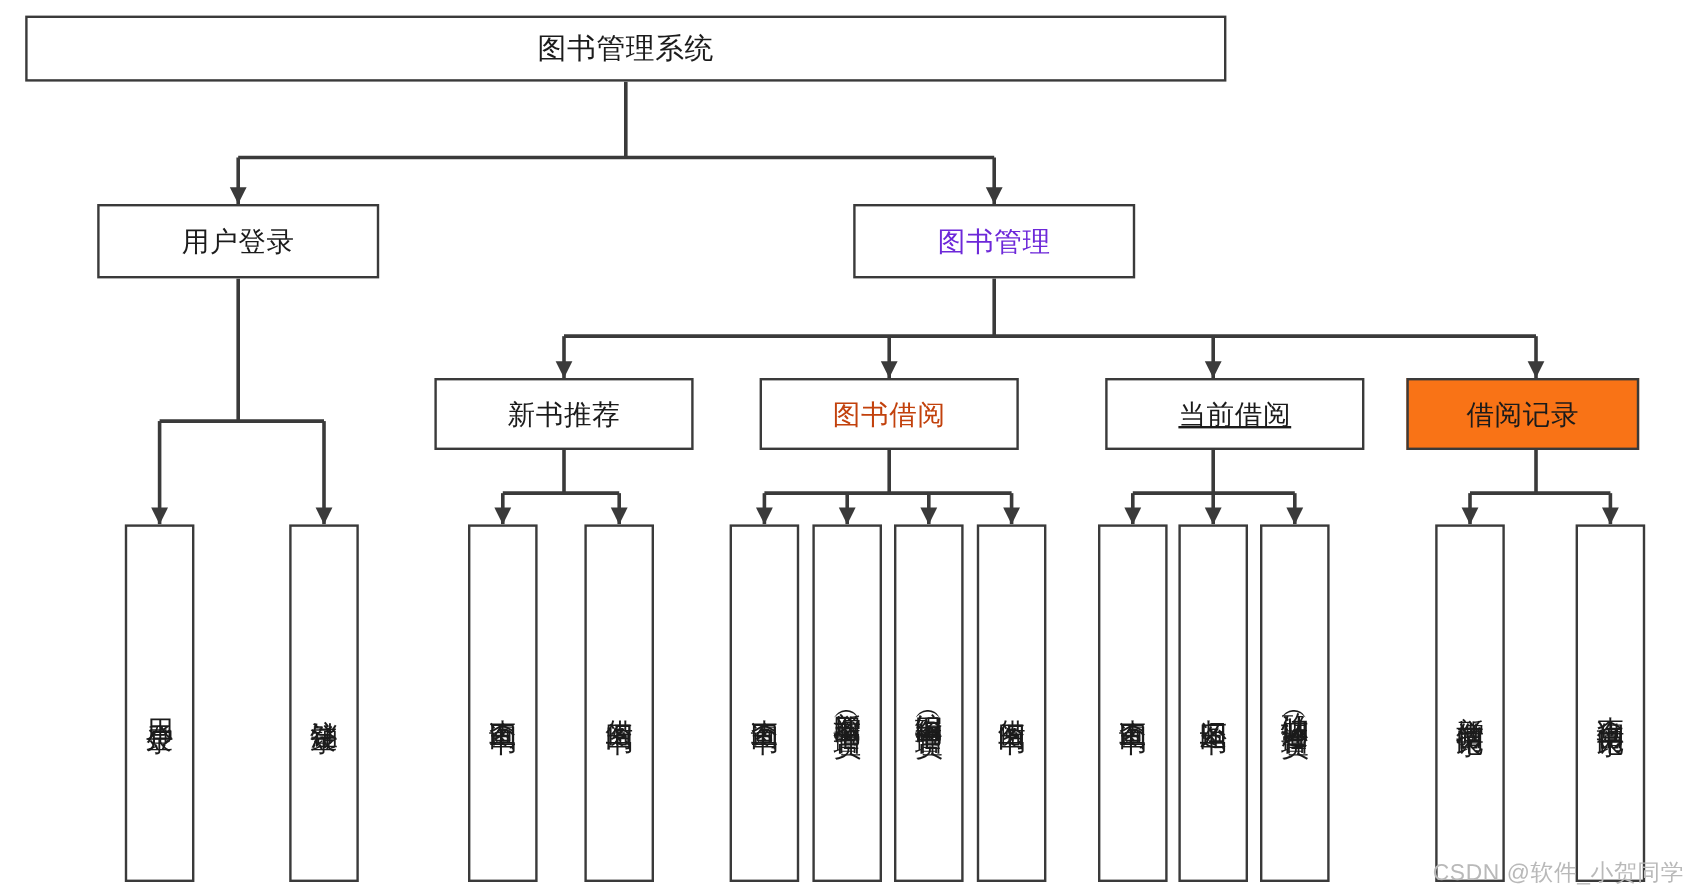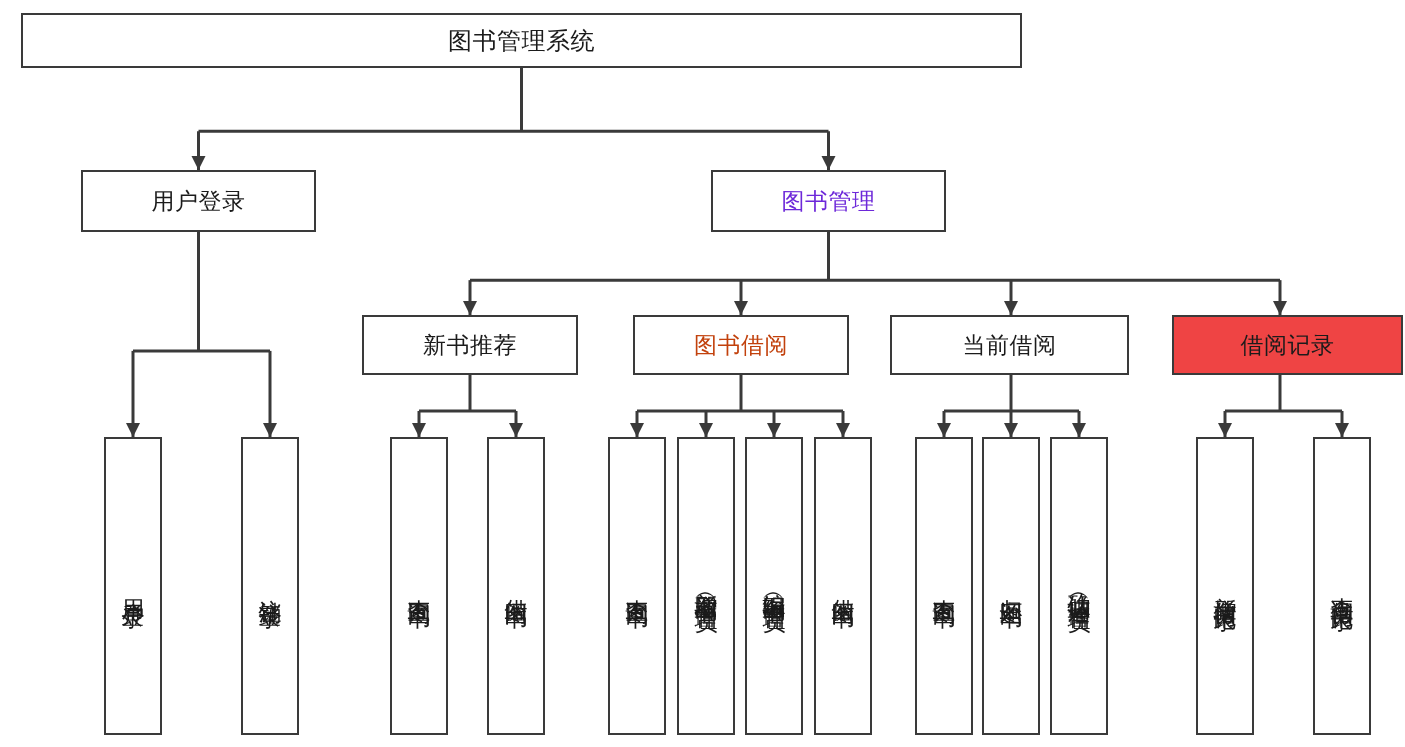--- a/index.html
+++ b/index.html
@@ -134,24 +134,24 @@
       </div>
       <div class="node horizontal" style="left: 711px; top: 170px; width: 235px; height: 62px; border-color: rgb(58, 58, 58); background: rgb(255, 255, 255); color: #6d28d9;">
         <span class="node-label">图书管理</span>
       </div>
       <div class="node horizontal" style="left: 362px; top: 315px; width: 216px; height: 60px; border-color: rgb(58, 58, 58); background: rgb(255, 255, 255); color: rgb(27, 27, 27);">
         <span class="node-label">新书推荐</span>
       </div>
       <div class="node horizontal" style="left: 633px; top: 315px; width: 216px; height: 60px; border-color: rgb(58, 58, 58); background: rgb(255, 255, 255); color: #c2410c;">
         <span class="node-label">图书借阅</span>
       </div>
-      <div class="node horizontal" style="left: 890px; top: 315px; width: 239px; height: 60px; border-color: rgb(58, 58, 58); background: rgb(255, 255, 255); color: rgb(27, 27, 27);">
+      <div class="node horizontal" style="left: 921px; top: 315px; width: 216px; height: 60px; border-color: rgb(58, 58, 58); background: rgb(255, 255, 255); color: rgb(27, 27, 27); text-decoration: underline;">
         <span class="node-label">当前借阅</span>
       </div>
-      <div class="node horizontal" style="left: 1172px; top: 315px; width: 231px; height: 60px; border-color: rgb(58, 58, 58); background: #ef4444; color: rgb(27, 27, 27);">
+      <div class="node horizontal" style="left: 1172px; top: 315px; width: 194px; height: 60px; border-color: rgb(58, 58, 58); background: #f97316; color: rgb(27, 27, 27);">
         <span class="node-label">借阅记录</span>
       </div>
       <div class="node vertical" style="left: 104px; top: 437px; width: 58px; height: 298px; border-color: rgb(58, 58, 58); background: rgb(255, 255, 255); color: rgb(27, 27, 27);">
         <span class="node-label">用户登录</span>
       </div>
       <div class="node vertical" style="left: 241px; top: 437px; width: 58px; height: 298px; border-color: rgb(58, 58, 58); background: rgb(255, 255, 255); color: rgb(27, 27, 27);">
         <span class="node-label">注销登录</span>
       </div>
       <div class="node vertical" style="left: 390px; top: 437px; width: 58px; height: 298px; border-color: rgb(58, 58, 58); background: rgb(255, 255, 255); color: rgb(27, 27, 27);">
         <span class="node-label">查询图书</span>
@@ -180,13 +180,14 @@
       <div class="node vertical" style="left: 1050px; top: 437px; width: 58px; height: 298px; border-color: rgb(58, 58, 58); background: rgb(255, 255, 255); color: rgb(27, 27, 27);">
         <span class="node-label">确认归还（管理员）</span>
       </div>
       <div class="node vertical" style="left: 1196px; top: 437px; width: 58px; height: 298px; border-color: rgb(58, 58, 58); background: rgb(255, 255, 255); color: rgb(27, 27, 27);">
         <span class="node-label">新增借阅记录</span>
       </div>
       <div class="node vertical" style="left: 1313px; top: 437px; width: 58px; height: 298px; border-color: rgb(58, 58, 58); background: rgb(255, 255, 255); color: rgb(27, 27, 27);">
         <span class="node-label">查询借阅记录</span>
       </div>
     </div>
+  <div class="watermark" style="left:1194px; top:714px;">CSDN @软件_小贺同学</div>
 </div>
 
 </body></html>

